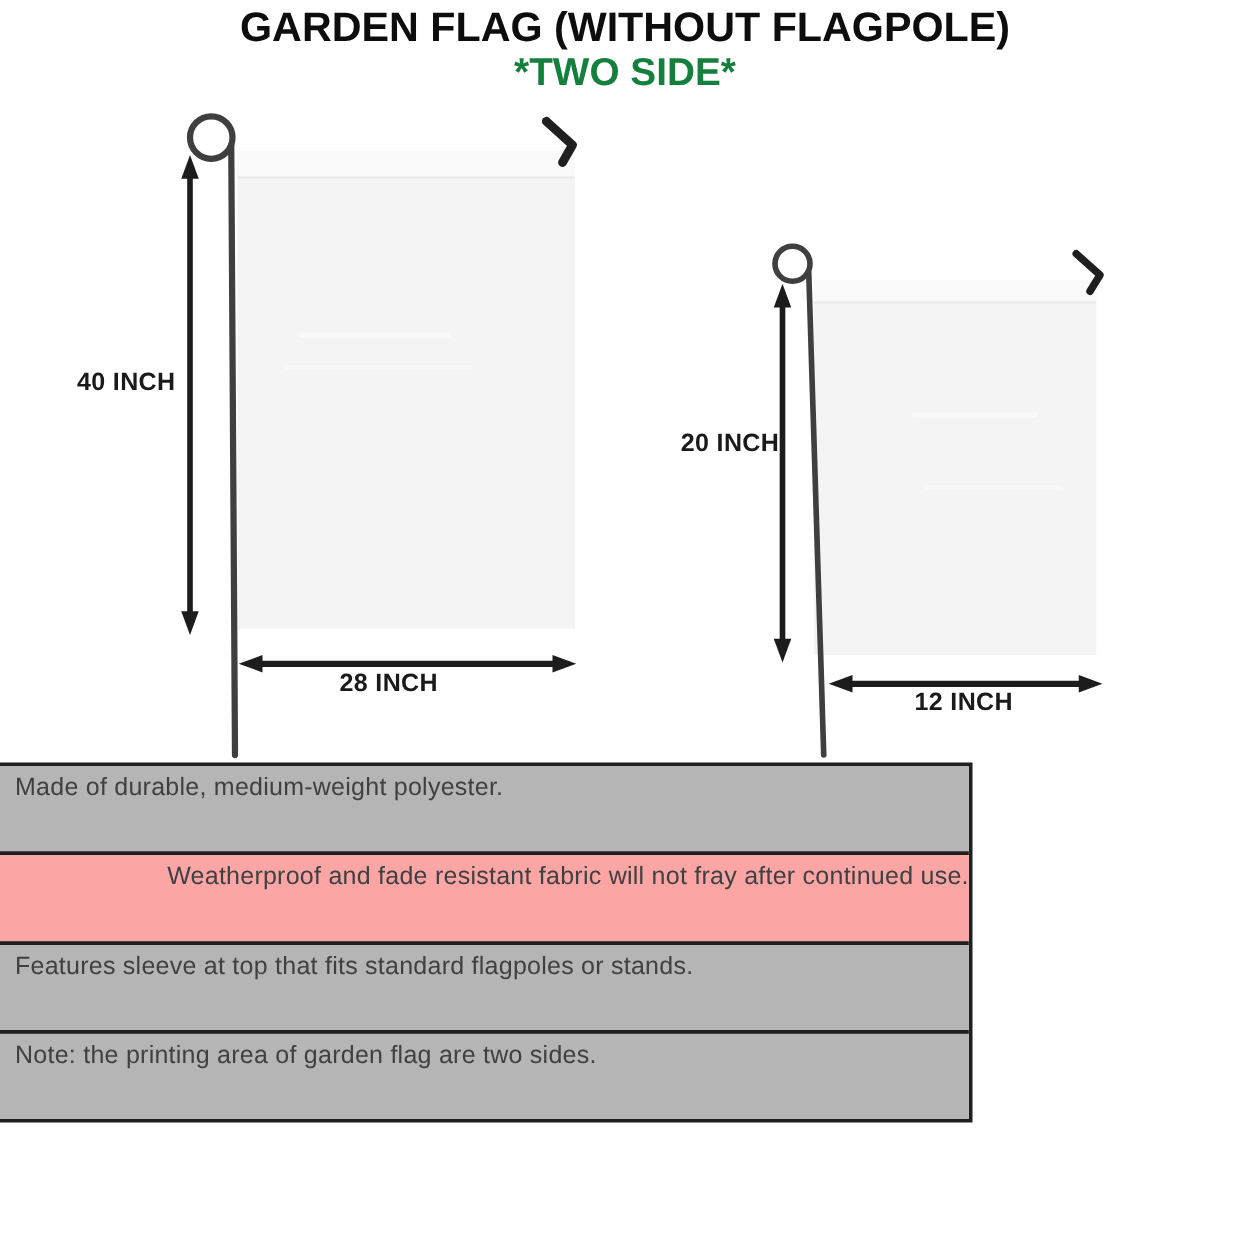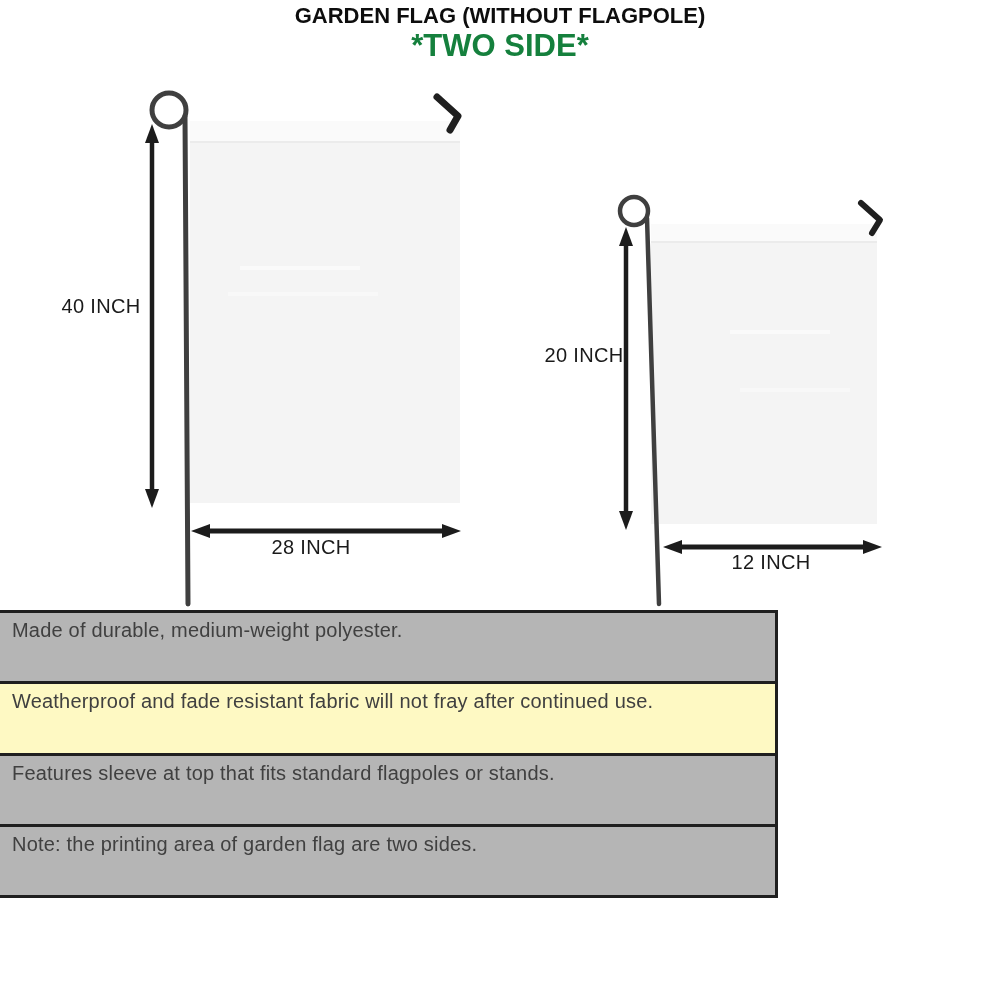--- a/index.html
+++ b/index.html
@@ -7,30 +7,30 @@
     width:1000px;height:1000px;
     background:#ffffff;
     font-family:"Liberation Sans", sans-serif;
     position:relative;
     overflow:hidden;
   }
   .page{position:absolute;inset:0;}
   
   .title-wrap{position:absolute;top:4px;left:0;width:1000px;text-align:center;}
   .title-line1{
-    font-size:22px;font-weight:800;color:#0d0d0d;letter-spacing:0px;line-height:1.12;
+    font-size:33px;font-weight:800;color:#0d0d0d;letter-spacing:0px;line-height:1.12;
   }
   .title-line2{
     font-size:31px;font-weight:700;color:#15803d;line-height:1.1;
   }
   
   svg.diagram{position:absolute;top:0;left:0;pointer-events:none;}
   .dim-label{
     position:absolute;
-    font-size:20px;font-weight:400;color:#1a1a1a;
+    font-size:20px;font-weight:700;color:#1a1a1a;
     text-align:center;letter-spacing:0.3px;
   }
   .lbl-40{top:295px;left:31px;width:140px;}
   .lbl-28{top:536px;left:211px;width:200px;}
   .lbl-18{top:344px;left:504px;width:160px;}
   .lbl-12{top:551px;left:671px;width:200px;}
   
   .features{
     position:absolute;top:610px;left:-3px;width:781px;height:288px;
     border:3px solid #1f1f1f;
@@ -42,21 +42,21 @@
     flex:1 1 0;
     display:block;
     padding:6px 0 0 12px;
     font-size:20px;
     color:#404040;
     letter-spacing:0.2px;
     box-sizing:border-box;
   }
   .feature-row + .feature-row{border-top:3px solid #1f1f1f;}
   .feature-row.gray{background:#b5b5b5;}
-  .feature-row.white{background:#fef9c3;}
+  .feature-row.white{background:#fca5a5;text-align:right;}
 </style>
 </head>
 <body>
 
 <div class="page">
 
   <div class="title-wrap">
     <div class="title-line1">GARDEN FLAG (WITHOUT FLAGPOLE)</div>
     <div class="title-line2">*TWO SIDE*</div>
   </div>

